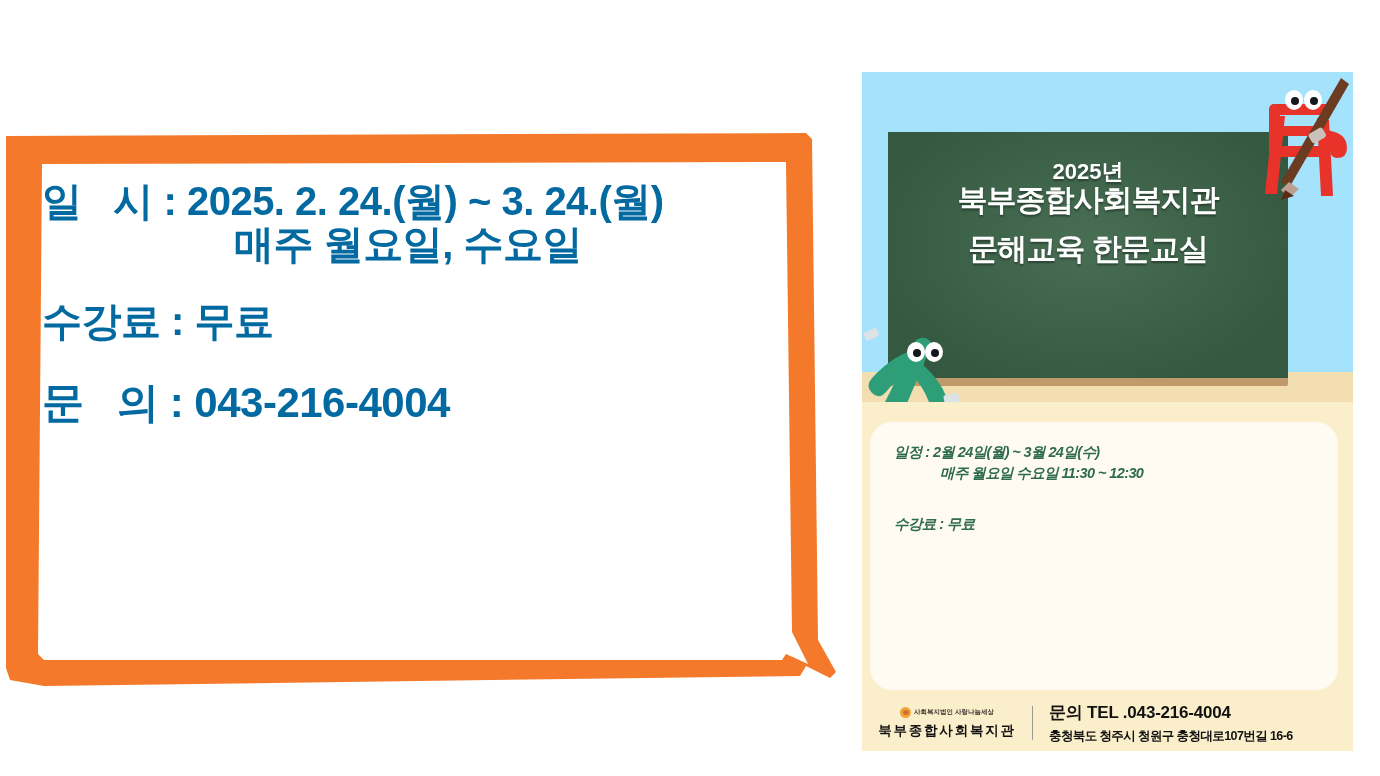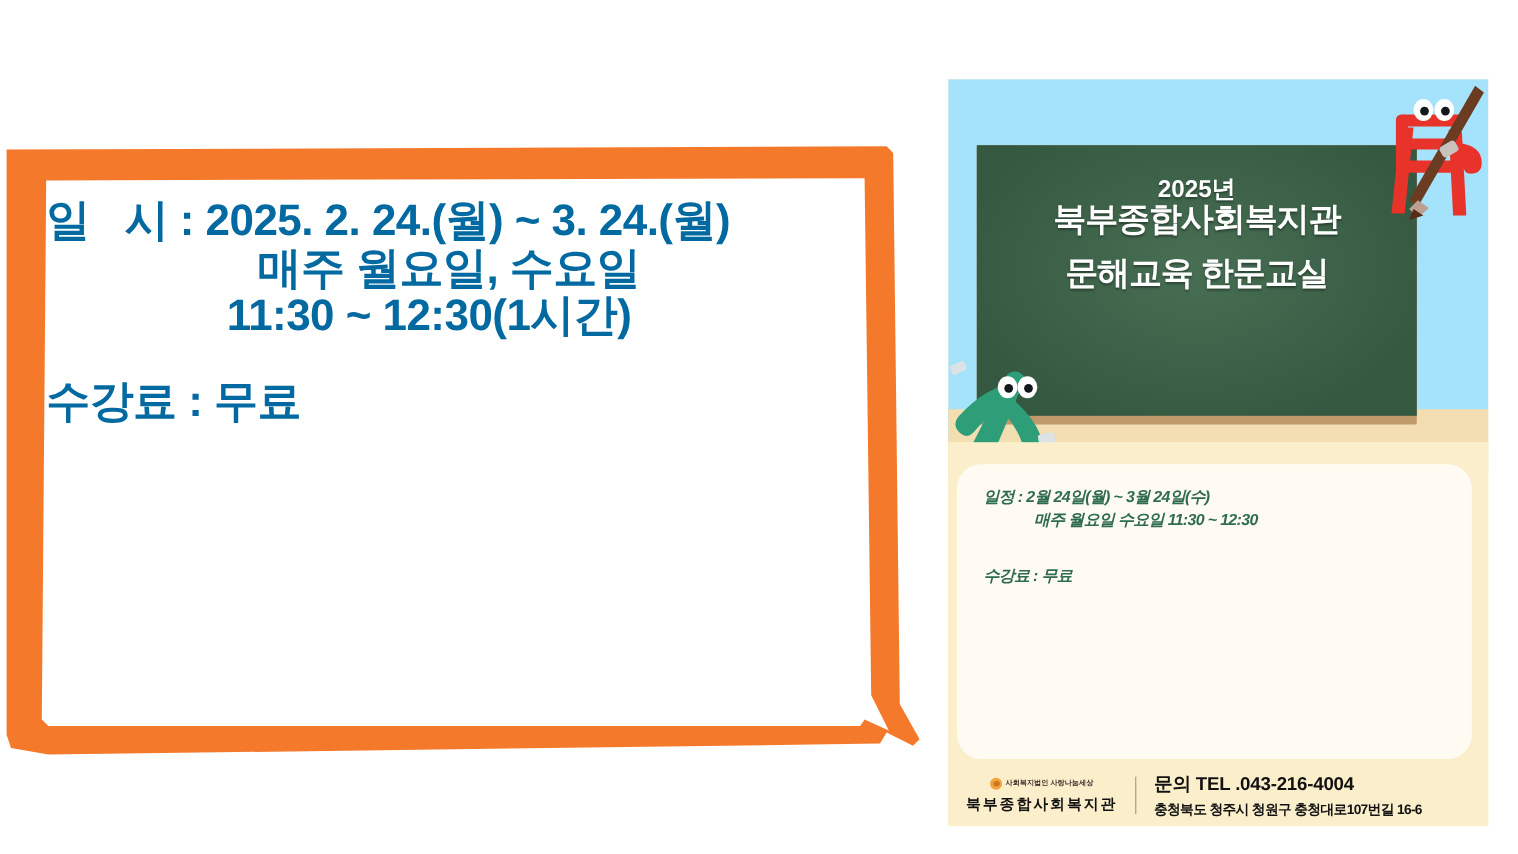--- a/index.html
+++ b/index.html
@@ -188,24 +188,24 @@
 
     <path d="M6,16 L806,13 L812,19 L818,520 L836,552 L830,558
              L806,546 L800,556 L44,566 L10,560 L6,548 Z" fill="#F4792A"></path>
 
     <path d="M42,44 L786,42 L792,512 L808,544 L786,534 L782,540 L44,540 L38,534 Z" fill="#FFFFFF"></path>
   </svg>
 
   <div id="left-text">
     <div class="ln l-big l-1">일   시 : 2025. 2. 24.(월) ~ 3. 24.(월)</div>
     <div class="ln l-big l-2">매주 월요일, 수요일</div>
-    <div class="ln l-big l-3">11:30 ~ 12:30(1시간)</div>
     <div class="l-gap-a"></div>
     <div class="ln l-4">수강료 : 무료</div>
     <div class="l-gap-b"></div>
+    <div class="ln l-5">문   의 : 043-216-4004</div>
   </div>
 </div>
 
 <div id="poster">
 
   <div id="sky"></div>
   <div id="desk"></div>
 
   <div id="board-frame"></div>
 

